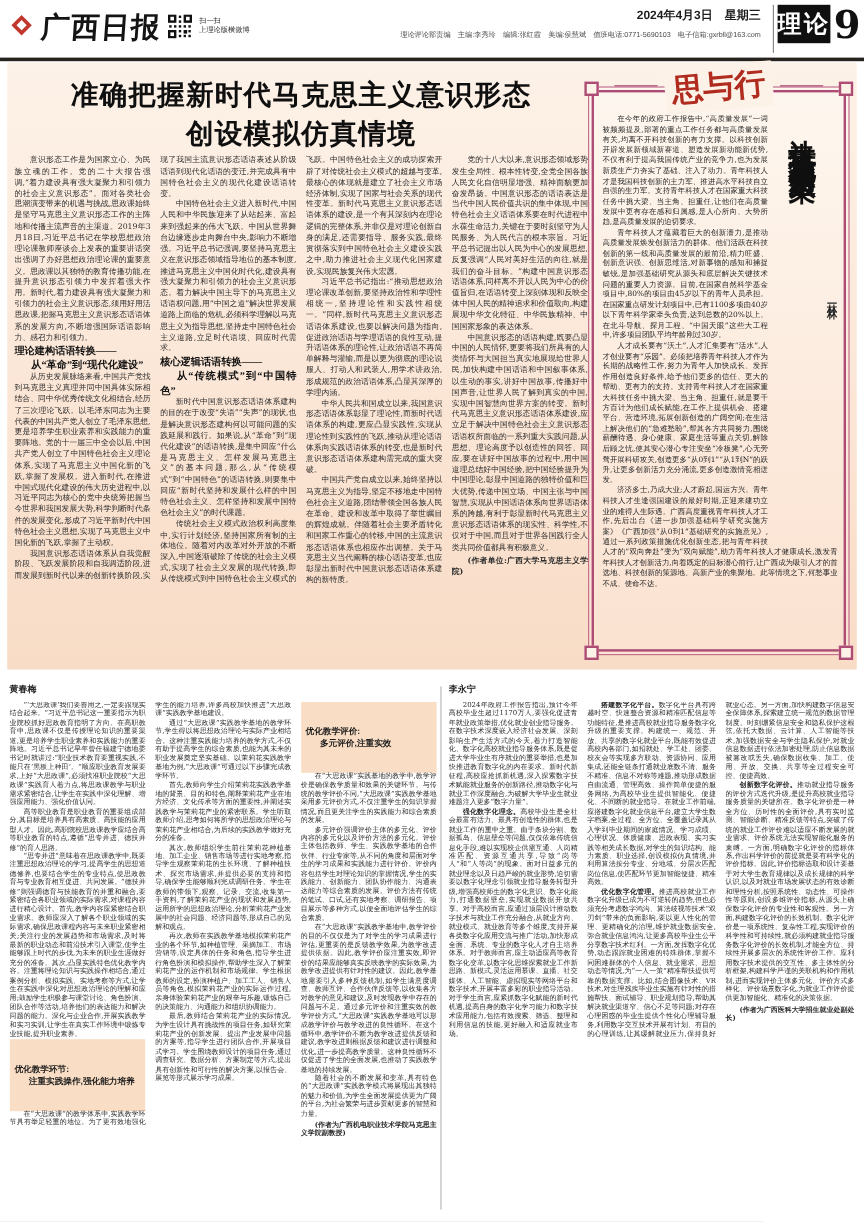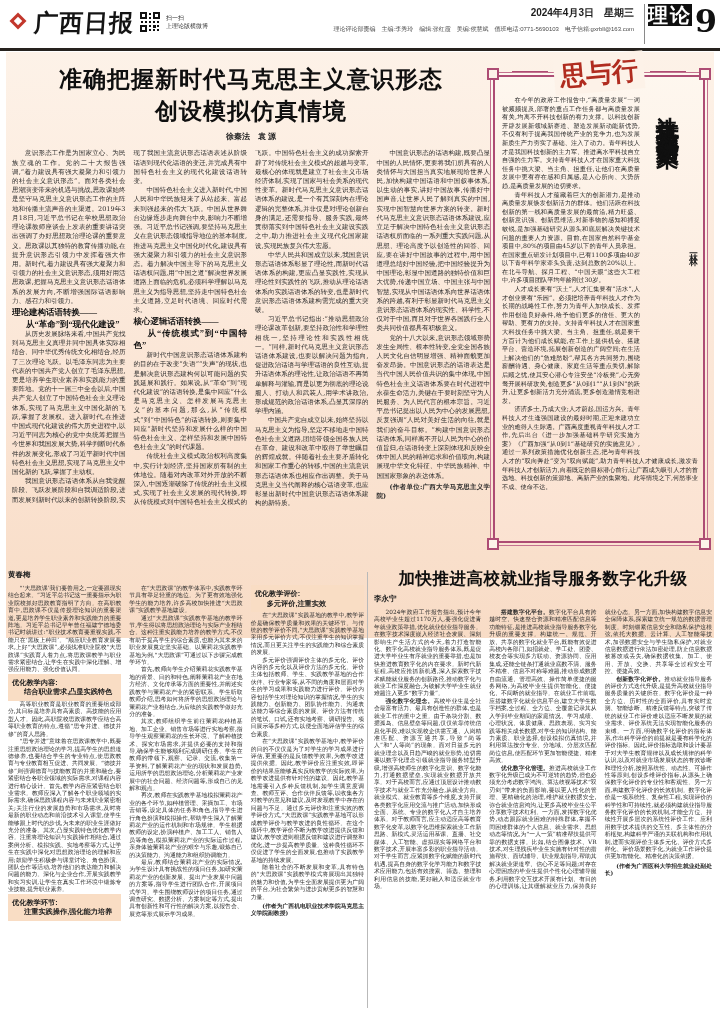--- a/index.html
+++ b/index.html
@@ -14,28 +14,28 @@
              margin:9px 4px 0 2px;position:relative;}
   .logo-mark::after{content:"";position:absolute;inset:3px;background:#fff;}
   .logo-text{font-family:"DejaVu Serif",serif;font-weight:bold;font-size:24px;
              letter-spacing:1px;transform:skewX(-4deg);color:#141414;line-height:34px;}
   .qr{width:20px;height:20px;margin-top:6px;}
   .qr-captions{display:flex;flex-direction:column;font-size:6px;line-height:8px;
                margin-top:8px;color:#333;}
   .mh-date{position:absolute;right:86px;top:6px;font-size:10px;color:#1d1d1d;font-weight:bold;}
   .mh-editorial{position:absolute;right:86px;top:25px;font-size:6px;color:#4a4a4a;white-space:nowrap;}
   .mh-divider{position:absolute;right:75px;top:4px;width:1px;height:40px;background:#8a8a8a;}
-  .mh-section{position:absolute;right:28px;top:4px;width:44px;height:22px;background:#0f0f0f;
+  .mh-section{position:absolute;right:28px;top:4px;width:44px;height:32px;background:#0f0f0f;
               color:#fff;display:flex;align-items:center;justify-content:center;
               font-size:20px;font-weight:bold;letter-spacing:2px;}
   .mh-page{position:absolute;right:3px;top:2px;font-size:32px;font-weight:bold;
            color:#111;font-family:"DejaVu Serif",serif;}
 
   
-  .top-section{position:absolute;left:6px;right:6px;top:52px;height:586px;
+  .top-section{position:absolute;left:6px;right:6px;top:52px;height:506px;
                background:linear-gradient(180deg,#fdf2e8 0%,#fbe6d6 55%,#f8dcc6 100%);}
 
   .main-article{position:absolute;left:6px;top:4px;width:478px;height:498px;}
   .headline{margin:8px 0 2px;text-align:center;font-size:23px;line-height:1.38;
             letter-spacing:1px;color:#0f0f0f;font-weight:bold;}
   .authors{text-align:center;font-size:8px;color:#222;margin:4px 0 7px;font-weight:bold;}
   .body-cols{column-count:4;column-gap:8px;height:398px;overflow:hidden;font-size:6.5px;
              line-height:9.2px;text-align:justify;color:#2b2b2b;
              font-family:"DejaVu Serif",serif;}
   .para{margin:0;text-indent:2em;}
@@ -71,21 +71,21 @@
   
   .bottom-left{position:absolute;left:8px;top:566px;width:356px;height:448px;}
   .bottom-right{position:absolute;left:374px;top:566px;width:338px;height:448px;}
   .v-divider{position:absolute;left:367px;top:572px;height:436px;width:1px;background:#b9b9b9;}
   .b-headline{margin:2px 0 0;text-align:center;font-size:16.5px;font-weight:bold;
               letter-spacing:0.5px;color:#0e0e0e;}
   .b-author{text-align:left;font-size:7.5px;margin:4px 0 5px;color:#222;font-weight:bold;}
   .b-cols{column-count:3;column-gap:8px;height:402px;overflow:hidden;font-size:5.8px;
           line-height:7.4px;text-align:justify;color:#2b2b2b;
           font-family:"DejaVu Serif",serif;}
-  .left-subhead{font-size:7.2px;line-height:9.6px;margin:4px 0;padding:4px 4px;
+  .left-subhead{font-size:7.2px;line-height:9.6px;margin:4px 0;padding:20px 4px;
                 background:#f9ddc4;color:#1d1d1d;font-family:"Liberation Sans",sans-serif;}
   .left-subhead .subhead-line2{margin-left:12px;}
   .lead{font-weight:bold;}
 </style>
 </head>
 <body>
 
 <div class="page">
 
   <header class="masthead">
@@ -126,35 +126,34 @@
     <div class="mh-page">9</div>
   </header>
 
   <section class="top-section">
 
     <article class="main-article">
       <h1 class="headline">
         <span>准确把握新时代马克思主义意识形态</span><br>
         <span>创设模拟仿真情境</span>
       </h1>
-      <div class="authors">徐秦法　袁 源</div>
       <div class="body-cols">
           <p class="para">意识形态工作是为国家立心、为民族立魂的工作。党的二十大报告强调,“着力建设具有强大凝聚力和引领力的社会主义意识形态”。面对各类社会思潮演变带来的机遇与挑战,思政课始终是坚守马克思主义意识形态工作的主阵地和传播主流声音的主渠道。2019年3月18日,习近平总书记在学校思想政治理论课教师座谈会上发表的重要讲话突出强调了办好思想政治理论课的重要意义。思政课以其独特的教育传播功能,在提升意识形态引领力中发挥着强大作用。新时代,着力建设具有强大凝聚力和引领力的社会主义意识形态,须用好用活思政课,把握马克思主义意识形态话语体系的发展方向,不断增强国际话语影响力、感召力和引领力。</p>
           <h3 class="subhead main-subhead"><span>理论建构话语转换——</span><br><span class="subhead-line2">从“革命”到“现代化建设”</span></h3>
           <p class="para">从历史发展脉络来看,中国共产党找到马克思主义真理并同中国具体实际相结合、同中华优秀传统文化相结合,经历了三次理论飞跃。以毛泽东同志为主要代表的中国共产党人创立了毛泽东思想,更是培养学生职业素养和实践能力的重要阵地。党的十一届三中全会以后,中国共产党人创立了中国特色社会主义理论体系,实现了马克思主义中国化新的飞跃,掌握了发展权。进入新时代,在推进中国式现代化建设的伟大历史进程中,以习近平同志为核心的党中央统筹把握当今世界和我国发展大势,科学判断时代条件的发展变化,形成了习近平新时代中国特色社会主义思想,实现了马克思主义中国化新的飞跃,掌握了主动权。</p>
           <p class="para">我国意识形态话语体系从自我觉醒阶段、飞跃发展阶段和自我调适阶段,进而发展到新时代以来的创新转换阶段,实现了我国主流意识形态话语表述从阶级话语到现代化话语的变迁,并完成具有中国特色社会主义的现代化建设话语转变。</p>
           <p class="para">中国特色社会主义进入新时代,中国人民和中华民族迎来了从站起来、富起来到强起来的伟大飞跃。中国从世界舞台边缘逐步走向舞台中央,影响力不断增强。习近平总书记强调,要坚持马克思主义在意识形态领域指导地位的基本制度,推进马克思主义中国化时代化,建设具有强大凝聚力和引领力的社会主义意识形态。着力解决中国主导下的马克思主义话语权问题,用“中国之道”解决世界发展道路上面临的危机,必须科学理解以马克思主义为指导思想,坚持走中国特色社会主义道路,立足时代语境、回应时代需求。</p>
           <h3 class="subhead main-subhead"><span>核心逻辑话语转换——</span><br><span class="subhead-line2">从“传统模式”到“中国特色”</span></h3>
           <p class="para">新时代中国意识形态话语体系建构的目的在于改变“失语”“失声”的现状,也是解决意识形态建构何以可能问题的实践延展和践行。如果说,从“革命”到“现代化建设”的话语转换,是集中回应“什么是马克思主义、怎样发展马克思主义”的基本问题,那么,从“传统模式”到“中国特色”的话语转换,则要集中回应“新时代坚持和发展什么样的中国特色社会主义、怎样坚持和发展中国特色社会主义”的时代课题。</p>
           <p class="para">传统社会主义模式政治权利高度集中,实行计划经济,坚持国家所有制的主体地位。随着对内改革对外开放的不断深入,中国逐渐破除了传统的社会主义模式,实现了社会主义发展的现代转换,即从传统模式到中国特色社会主义模式的飞跃。中国特色社会主义的成功探索开辟了对传统社会主义模式的超越与变革,最核心的体现就是建立了社会主义市场经济体制,实现了国家与社会关系的现代性变革。新时代马克思主义意识形态话语体系的建设,是一个有其深刻内在理论逻辑的完整体系,并非仅是对理论创新自身的满足,还需要指导、服务实践,最终贯彻落实到中国特色社会主义建设实践之中,助力推进社会主义现代化国家建设,实现民族复兴伟大宏愿。</p>
+          <p class="para">习近平总书记指出:“推动思想政治理论课改革创新,要坚持政治性和学理性相统一,坚持理论性和实践性相统一。”同样,新时代马克思主义意识形态话语体系建设,也要以解决问题为指向,促进政治话语与学理话语的良性互动,提升话语体系的理论性,让政治话语不再简单解释与灌输,而是以更为彻底的理论说服人、打动人和武装人,用学术讲政治,形成规范的政治话语体系,凸显其深厚的学理内涵。</p>
           <p class="para">中华人民共和国成立以来,我国意识形态话语体系彰显了理论性,而新时代话语体系的构建,更应凸显实践性,实现从理论性到实践性的飞跃,推动从理论话语体系向实践话语体系的转变,也是新时代意识形态话语体系建构需完成的重大突破。</p>
-          <p class="para">习近平总书记指出:“推动思想政治理论课改革创新,要坚持政治性和学理性相统一,坚持理论性和实践性相统一。”同样,新时代马克思主义意识形态话语体系建设,也要以解决问题为指向,促进政治话语与学理话语的良性互动,提升话语体系的理论性,让政治话语不再简单解释与灌输,而是以更为彻底的理论说服人、打动人和武装人,用学术讲政治,形成规范的政治话语体系,凸显其深厚的学理内涵。</p>
           <p class="para">中国共产党自成立以来,始终坚持以马克思主义为指导,坚定不移地走中国特色社会主义道路,团结带领全国各族人民在革命、建设和改革中取得了举世瞩目的辉煌成就。伴随着社会主要矛盾转化和国家工作重心的转移,中国的主流意识形态话语体系也相应作出调整。关于马克思主义当代阐释的核心话语变革,也应彰显出新时代中国意识形态话语体系建构的新特质。</p>
+          <p class="para">党的十八大以来,意识形态领域形势发生全局性、根本性转变,全党全国各族人民文化自信明显增强、精神面貌更加奋发昂扬。中国意识形态的话语表达是当代中国人民价值共识的集中体现,中国特色社会主义话语体系要在时代进程中永葆生命活力,关键在于要时刻坚守为人民服务、为人民代言的根本宗旨。习近平总书记提出以人民为中心的发展思想,反复强调“人民对美好生活的向往,就是我们的奋斗目标。”构建中国意识形态话语体系,同样离不开以人民为中心的价值旨归,在话语转变上深刻体现和反映全体中国人民的精神追求和价值取向,构建展现中华文化特征、中华民族精神、中国国家形象的表达体系。</p>
           <p class="para">中国意识形态的话语构建,既要凸显中国的人民情怀,更要将我们所具有的人类情怀与大国担当真实地展现给世界人民,加快构建中国话语和中国叙事体系,以生动的事实,讲好中国故事,传播好中国声音,让世界人民了解到真实的中国,实现中国智慧向世界方案的转变。新时代马克思主义意识形态话语体系建设,应立足于解决中国特色社会主义意识形态话语权所面临的一系列重大实践问题,从思想、理论高度予以创造性的回答、回应,要在讲好中国故事的过程中,用中国道理总结好中国经验,把中国经验提升为中国理论,彰显中国道路的独特价值和巨大优势,传递中国立场、中国主张与中国智慧,实现从中国话语体系向世界话语体系的跨越,有利于彰显新时代马克思主义意识形态话语体系的现实性、科学性,不仅对于中国,而且对于世界各国践行全人类共同价值都具有积极意义。</p>
-          <p class="para">党的十八大以来,意识形态领域形势发生全局性、根本性转变,全党全国各族人民文化自信明显增强、精神面貌更加奋发昂扬。中国意识形态的话语表达是当代中国人民价值共识的集中体现,中国特色社会主义话语体系要在时代进程中永葆生命活力,关键在于要时刻坚守为人民服务、为人民代言的根本宗旨。习近平总书记提出以人民为中心的发展思想,反复强调“人民对美好生活的向往,就是我们的奋斗目标。”构建中国意识形态话语体系,同样离不开以人民为中心的价值旨归,在话语转变上深刻体现和反映全体中国人民的精神追求和价值取向,构建展现中华文化特征、中华民族精神、中国国家形象的表达体系。</p>
           <p class="closing">(作者单位:广西大学马克思主义学院)</p>
         </div>
     </article>
 
     <aside class="feature-box">
       <div class="frame"></div>
       <div class="corner c-tl"></div>
       <div class="corner c-tr"></div>
       <div class="corner c-bl"></div>
       <div class="corner c-br"></div>
@@ -176,21 +175,20 @@
           </div>
       </div>
     </aside>
 
   </section>
 
   <article class="bottom-left">
     <div class="b-author">黄春梅</div>
     <div class="b-cols">
         <p class="para">“‘大思政课’我们要善用之,一定要跟现实结合起来。”习近平总书记这一重要指示为职业院校抓好思政教育指明了方向。在高职教育中,思政课不仅是传授理论知识的重要渠道,更是培养学生职业素养和实践能力的重要阵地。习近平总书记早年曾任福建宁德地委书记时就讲过:“职业技术教育要重视实践,不能只在‘黑板上种田’。”顺应职业教育发展要求,上好“大思政课”,必须找准职业院校“大思政课”实践育人着力点,将思政课教学与职业需求紧密结合,让学生在实践中深化理解、增强应用能力、强化价值认同。</p>
-        <h3 class="subhead left-subhead"><span>优化教学内容:</span><br><span class="subhead-line2">结合职业需求,凸显实践特色</span></h3>
         <p class="para">高等职业教育是职业教育的重要组成部分,其目标是培养具有高素质、高技能的应用型人才。因此,高职院校思政课教学应结合高等职业教育的特点,遵循“思专并进、德技并修”的育人思路。</p>
         <p class="para">“思专并进”意味着在思政课教学中,既要注重思想政治理论的学习,提高学生的思想道德修养,也要结合学生的专业特点,使思政教育与专业教育相互促进、共同发展。“德技并修”则强调德育与技能教育的并重和融合,要紧密结合各职业领域的实际需求,对课程内容进行精心设计。首先,教学内容应紧密结合职业需求。教师应深入了解各个职业领域的实际需求,确保思政课程内容与未来职业紧密相关;关注行业的发展趋势和市场需求,及时将最新的职业动态和前沿技术引入课堂,使学生能够跟上时代的步伐,为未来的职业生涯做好充分的准备。其次,凸显实践特色优化教学内容。注重将理论知识与实践操作相结合,通过案例分析、模拟实践、实地考察等方式,让学生在实践中深化对思想政治理论的理解和应用;鼓励学生积极参与课堂讨论、角色扮演、团队合作等活动,培养他们的表达能力和解决问题的能力。深化与企业合作,开展实践教学和实习实训,让学生在真实工作环境中锻炼专业技能,提升职业素养。</p>
         <h3 class="subhead left-subhead"><span>优化教学环节:</span><br><span class="subhead-line2">注重实践操作,强化能力培养</span></h3>
         <p class="para">在“大思政课”的教学体系中,实践教学环节具有举足轻重的地位。为了更有效地强化学生的能力培养,许多高校加快推进“大思政课”实践教学基地建设。</p>
         <p class="para">通过“大思政课”实践教学基地的教学环节,学生得以将思想政治理论与实际产业相结合。这种注重实践能力培养的教学方式,不仅有助于提高学生的综合素质,也能为其未来的职业发展奠定坚实基础。以茉莉花实践教学基地为例,“大思政课”可通过以下步骤完成教学环节。</p>
         <p class="para">首先,教师向学生介绍茉莉花实践教学基地的背景、目的和特色,阐释茉莉花产业在地方经济、文化传承等方面的重要性,并阐述实践教学与茉莉花产业的紧密联系。学生听取教师介绍,思考如何将所学的思想政治理论与茉莉花产业相结合,为后续的实践教学做好充分的准备。</p>
         <p class="para">其次,教师组织学生前往茉莉花种植基地、加工企业、销售市场等进行实地考察,指导学生观察茉莉花的生长环境、了解种植技术、探究市场需求,并提供必要的支持和指导,确保学生能够顺利完成调研任务。学生在教师的带领下,观察、记录、交流,收集第一手资料,了解茉莉花产业的现状和发展趋势,运用所学的思想政治理论,分析茉莉花产业发展中的社会问题、经济问题等,形成自己的见解和观点。</p>
         <p class="para">再次,教师在实践教学基地模拟茉莉花产业的各个环节,如种植管理、采摘加工、市场营销等,设定具体的任务和角色,指导学生进行角色扮演和模拟操作,帮助学生深入了解茉莉花产业的运作机制和市场规律。学生根据教师的设定,扮演种植户、加工工人、销售人员等角色,模拟茉莉花产业的实际运作过程,亲身体验茉莉花产业的艰辛与乐趣,锻炼自己的决策能力、沟通能力和组织协调能力。</p>
         <p class="para">最后,教师结合茉莉花产业的实际情况,为学生设计具有挑战性的项目任务,如研究茉莉花产业的创新发展、提出产业发展中问题的方案等,指导学生进行团队合作,开展项目式学习。学生围绕教师设计的项目任务,通过调查研究、数据分析、方案制定等方式,提出具有创新性和可行性的解决方案,以报告会、展览等形式展示学习成果。</p>
         <h3 class="subhead left-subhead"><span>优化教学评价:</span><br><span class="subhead-line2">多元评价,注重实效</span></h3>
@@ -198,21 +196,20 @@
         <p class="para">多元评价强调评价主体的多元化、评价内容的多元化以及评价方法的多元化。评价主体包括教师、学生、实践教学基地的合作伙伴、行业专家等,从不同的角度和层面对学生的学习成果和实践能力进行评价。评价内容包括学生对理论知识的掌握情况,学生的实践能力、创新能力、团队协作能力、沟通表达能力等综合素质的发展。评价方法有传统的笔试、口试,还有实地考察、调研报告、项目展示等多种方式,以便全面地评估学生的综合素质。</p>
         <p class="para">在“大思政课”实践教学基地中,教学评价的目的不仅仅是为了对学生的学习成果进行评估,更重要的是反馈教学效果,为教学改进提供依据。因此,教学评价应注重实效,即评价的结果应能够真实反映教学的实际效果,为教学改进提供有针对性的建议。因此,教学基地需要引入多种反馈机制,如学生满意度调查、教师互评、合作伙伴反馈等,以收集各方对教学的意见和建议,及时发现教学中存在的问题与不足。通过多元评价和注重实效的教学评价方式,“大思政课”实践教学基地可以形成教学评价与教学改进的良性循环。在这个循环中,教学评价不断为教学改进提供反馈和建议,教学改进则根据反馈和建议进行调整和优化,进一步提高教学质量。这种良性循环不仅促进了学生的全面发展,也推动了实践教学基地的持续发展。</p>
         <p class="para">随着社会的不断发展和变革,具有特色的“大思政课”实践教学模式将展现出其独特的魅力和价值,为学生全面发展提供更为广阔的平台,为社会繁荣与进步贡献更多的智慧和力量。</p>
         <p class="closing">(作者为广西机电职业技术学院马克思主义学院副教授)</p>
       </div>
   </article>
 
   <div class="v-divider"></div>
 
   <article class="bottom-right">
-    <h2 class="b-headline">加快推进高校就业指导服务数字化升级</h2>
     <div class="b-author">李永宁</div>
     <div class="b-cols">
         <p class="para">2024年政府工作报告指出,预计今年高校毕业生超过1170万人,要强化促进青年就业政策举措,优化就业创业指导服务。在数字技术深度嵌入经济社会发展、深刻影响生产生活方式的今天,着力打造智能化、数字化高校就业指导服务体系,既是促进大学毕业生有序就业的重要举措,也是加快推进教育数字化的内在要求。新时代新征程,高校应抢抓新机遇,深入探索数字技术赋能就业服务的创新路径,推动数字化与就业工作深度融合,为破解大学毕业生就业难题注入更多“数字力量”。</p>
         <p class="para"><b class="lead">强化数字化理念。</b>高校毕业生是全社会最富有活力、最具有创造性的群体,也是就业工作的重中之重。由于条块分割、数据孤岛、信息壁垒等问题,仅仅依靠传统信息化手段,难以实现校企供需互通、人岗精准匹配、资源互通共享,导致“岗等人”和“人等岗”的现象。面对日益多元的就业理念以及日趋严峻的就业形势,迫切需要以数字化理念引领就业指导服务转型升级,增强高校师生的数字化意识、数字化能力,打通数据壁垒,实现就业数据开放共享。对于高校而言,应通过顶层设计推动数字技术与就业工作充分融合,从就业方向、就业模式、就业教育等多个维度,支持开展各类数字化应用交流与推广活动,加快形成全面、系统、专业的数字化人才自主培养体系。对于教师而言,应主动适应高等教育数字化变革,以数字化思维探索就业工作新思路、新模式,灵活运用慕课、直播、社交媒体、人工智能、虚拟现实等网络平台和数字技术,开展丰富多彩的职业指导活动。对于学生而言,应紧抓数字化赋能的新时代机遇,提高自身的数字化学习能力和数字技术应用能力,包括有效搜索、筛选、整理和利用信息的技能,更好融入和适应就业市场。</p>
         <p class="para"><b class="lead">搭建数字化平台。</b>数字化平台具有跨越时空、快速整合资源和精准匹配信息等功能特征,是推进高校就业指导服务数字化升级的重要支撑。构建统一、规范、开放、共享的数字化就业平台,既能有效促进高校内各部门,如招就处、学工处、团委、校友会等实现多方联动、资源协同、应用集成,还能全链条打通就业底数不清、服务不精准、信息不对称等难题,推动形成数据自由流通、管理高效、操作简单便捷的服务网络,为高校毕业生提供智能化、便捷化、不间断的就业指导。在就业工作前端,应搭建数字化就业信息平台,建立大学生数字档案,全过程、全方位、全覆盖记录其从入学到毕业期间的家庭情况、学习成绩、心理状况、体质健康、思政表现、实习实践等相关成长数据,对学生的知识结构、能力素质、职业选择,创设模拟仿真情境,并利用算法按分专业、分地域、分层次匹配岗位信息,使匹配环节更加智能便捷、精准高效。</p>
         <p class="para"><b class="lead">优化数字化管理。</b>推进高校就业工作数字化升级已成为不可逆转的趋势,但也必须充分考虑数字鸿沟、算法歧视等技术“双刃剑”带来的负面影响,要以更人性化的管理、更精确化的治理,维护就业数据安全,弥合就业信息鸿沟,让更多高校毕业生公平分享数字技术红利。一方面,发挥数字化优势,动态跟踪就业困难的特殊群体,掌握不同困难群体的个人信息、就业需求、思想动态等情况,为“一人一策”精准帮扶提供可靠的数据支撑。比如,结合图像技术、VR技术,对生理残疾毕业生实施有针对性的措施帮扶、面试辅导、职业规划指导,帮助其解决就业渠道窄、信心不足等问题;对存在心理困惑的毕业生提供个性化心理辅导服务,利用数字交互技术开展有计划、有目的的心理训练,让其缓解就业压力,保持良好就业心态。另一方面,加快构建数字信息安全保障体系,探索建立统一规范的数据管理制度。时刻绷紧信息安全和隐私保护这根弦,依托大数据、云计算、人工智能等技术,加强数据安全与学生隐私保护,对就业信息数据进行依法加密处理,防止信息数据被篡改或丢失,确保数据收集、加工、使用、开放、交换、共享等全过程安全可控、便捷高效。</p>
         <p class="para"><b class="lead">创新数字化评价。</b>推动就业指导服务的评价方式迭代升级,是提升高校就业指导服务质量的关键所在。数字化评价是一种全方位、历时性的全面评价,具有实时监测、智能诊断、精准反馈等特点,突破了传统的就业工作评价难以适应不断发展的就业需求、评价系统无法实现智能化服务的束缚。一方面,明确数字化评价的指标体系,作出科学评价的前提就是要有科学化的评价指标。因此,评价指标选取和设计要基于对大学生教育规律以及成长规律的科学认识,以及对就业市场发展状态的有效诊断和理性分析,按照系统性、动态性、可操作性等原则,创设多维评价指标,从源头上确保数字化评价的专业性和客观性。另一方面,构建数字化评价的长效机制。数字化评价是一项系统性、复杂性工程,实现评价的科学性和可持续性,就必须构建就业指导服务数字化评价的长效机制,才能全方位、持续性开展多层次的系统性评价工作。应利用数字技术提供的交互性、多主体性的分析框架,构建科学严谨的关联机构和作用机制,进而实现评价主体多元化、评价方式多样化、评价场景数字化,为就业工作评价提供更加智能化、精准化的决策依据。</p>
         <p class="closing">(作者为广西医科大学招生就业处副处长)</p>
       </div>
   </article>

